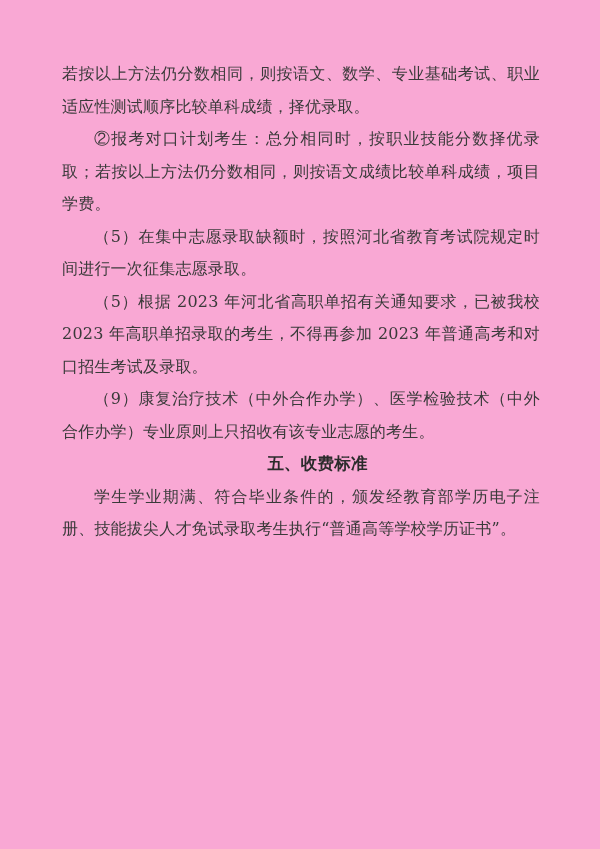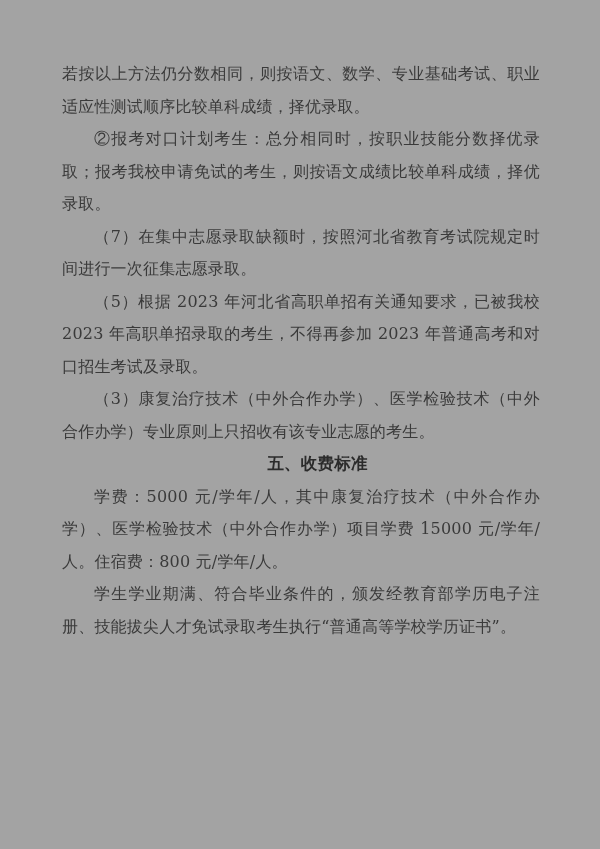--- a/index.html
+++ b/index.html
@@ -44,24 +44,23 @@
     font-weight: 700;
     font-size: 16.5px;
     line-height: 32.5px;
     text-indent: 2em;
     text-align: center;
   }
 </style>
 </head>
 <body>
 
-<div class="page" style="background: #a3a3a3;">
+<div class="page" style="background: #f9a8d4;">
   <div class="content" style="color: rgb(58, 58, 58);">
       <p class="body">若按以上方法仍分数相同，则按语文、数学、专业基础考试、职业适应性测试顺序比较单科成绩，择优录取。</p>
-      <p class="body indent">②报考对口计划考生：总分相同时，按职业技能分数择优录取；报考我校申请免试的考生，则按语文成绩比较单科成绩，择优录取。</p>
-      <p class="body indent">（7）在集中志愿录取缺额时，按照河北省教育考试院规定时间进行一次征集志愿录取。</p>
+      <p class="body indent">②报考对口计划考生：总分相同时，按职业技能分数择优录取；若按以上方法仍分数相同，则按语文成绩比较单科成绩，项目学费。</p>
+      <p class="body indent">（5）在集中志愿录取缺额时，按照河北省教育考试院规定时间进行一次征集志愿录取。</p>
       <p class="body indent">（5）根据 2023 年河北省高职单招有关通知要求，已被我校 2023 年高职单招录取的考生，不得再参加 2023 年普通高考和对口招生考试及录取。</p>
-      <p class="body indent">（3）康复治疗技术（中外合作办学）、医学检验技术（中外合作办学）专业原则上只招收有该专业志愿的考生。</p>
+      <p class="body indent">（9）康复治疗技术（中外合作办学）、医学检验技术（中外合作办学）专业原则上只招收有该专业志愿的考生。</p>
       <h2 class="heading indent" style="color: rgb(43, 43, 43);">五、收费标准</h2>
-      <p class="body indent">学费：5000 元/学年/人，其中康复治疗技术（中外合作办学）、医学检验技术（中外合作办学）项目学费 15000 元/学年/人。住宿费：800 元/学年/人。</p>
       <p class="body indent">学生学业期满、符合毕业条件的，颁发经教育部学历电子注册、技能拔尖人才免试录取考生执行“普通高等学校学历证书”。</p>
     </div>
 </div>
 
 </body></html>

